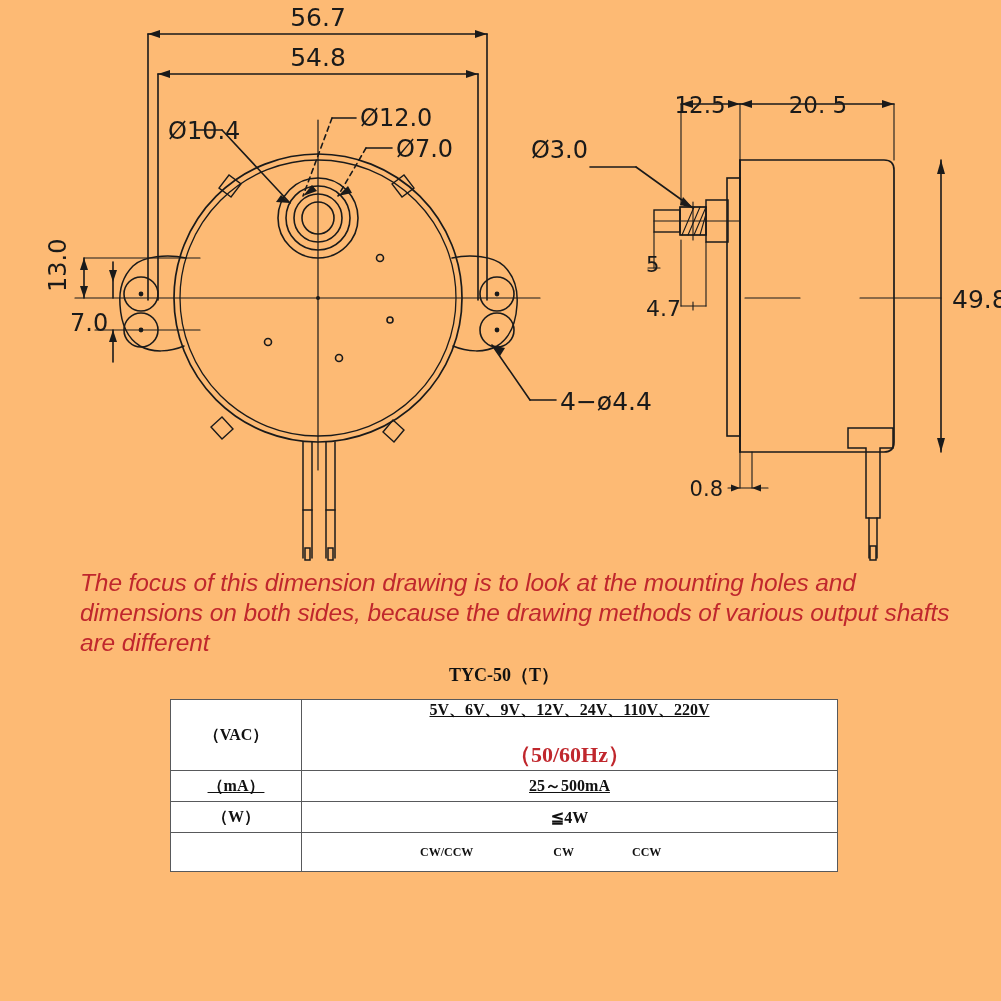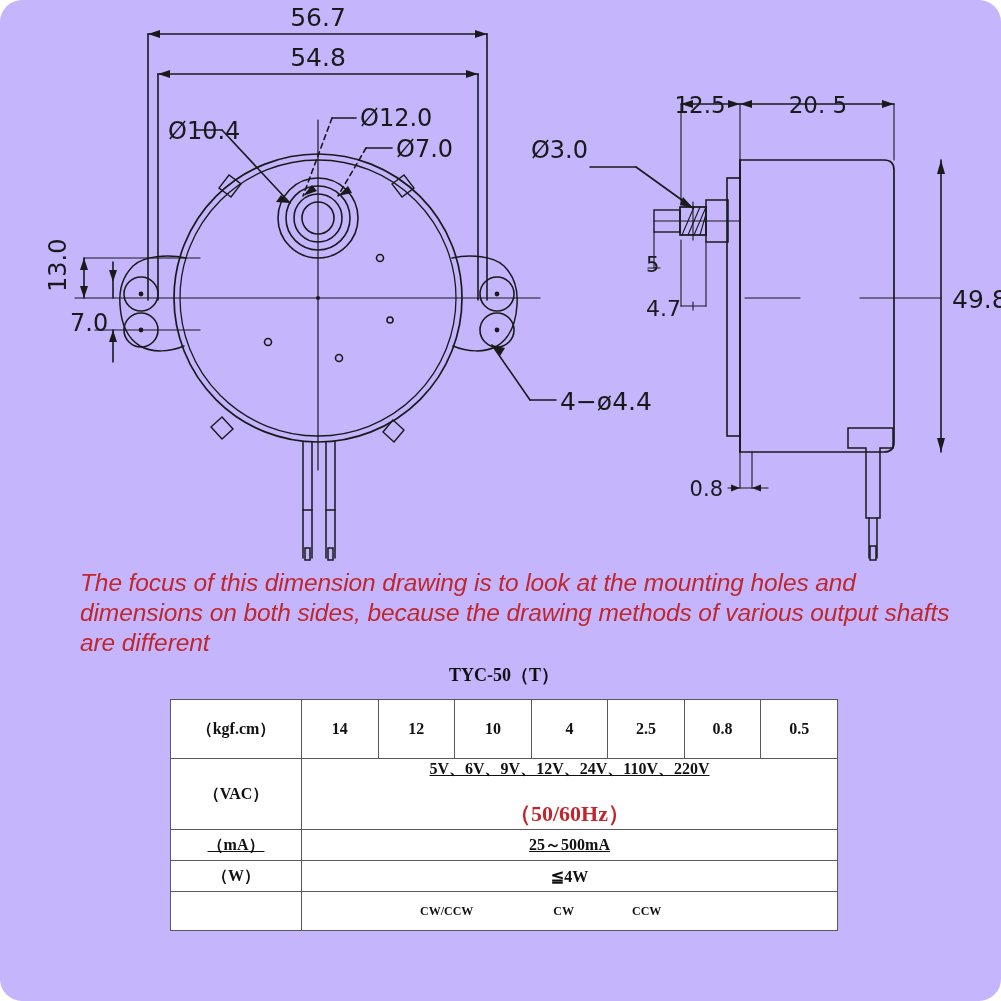--- a/index.html
+++ b/index.html
@@ -11,22 +11,21 @@
   body {
     width: 1001px;
     height: 1001px;
     position: relative;
     font-family: "Liberation Sans", sans-serif;
     overflow: hidden;
   }
   #page {
     position: absolute;
     inset: 0;
-    background: #c4b5fd;
-    border-radius: 22px;
+    background: #fdba74;
   }
   
   #drawing {
     position: absolute;
     left: 0; top: 0;
     width: 1001px;
     height: 570px;
   }
   #drawing svg { display: block; }
 
@@ -286,30 +285,20 @@
       </g>
     </svg>
   </div>
 
   <div id="caption">The focus of this dimension drawing is to look at the mounting holes and dimensions on both sides, because the drawing methods of various output shafts are different</div>
 
   <div id="spec-title">TYC-50（T）</div>
 
   <table id="spec-table">
     <tbody>
-      <tr class="r-kgf">
-        <td class="lbl">（kgf.cm）</td>
-        <td>14</td>
-        <td>12</td>
-        <td>10</td>
-        <td>4</td>
-        <td>2.5</td>
-        <td>0.8</td>
-        <td>0.5</td>
-      </tr>
       <tr class="r-vac">
         <td class="lbl">（VAC）</td>
         <td colspan="7">
           <div class="vac-line1">5V、6V、9V、12V、24V、110V、220V</div>
           <div class="vac-line2">（50/60Hz）</div>
         </td>
       </tr>
       <tr class="r-ma">
         <td class="lbl">（mA）</td>
         <td colspan="7">25～500mA</td>

